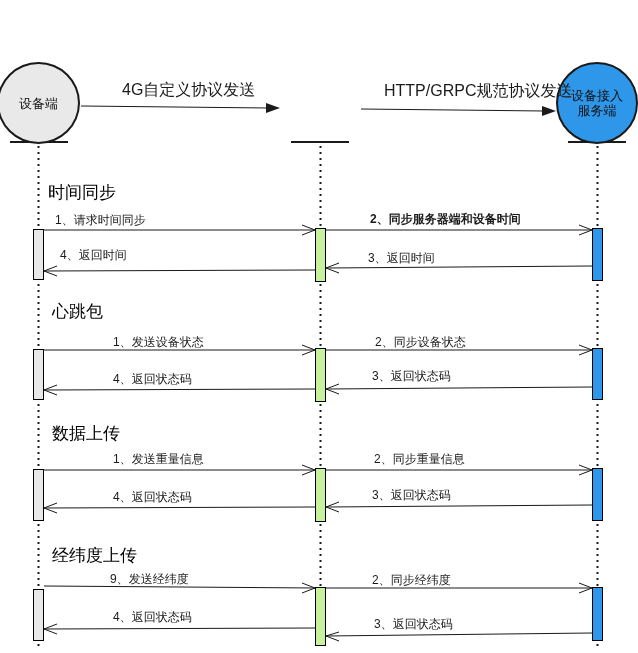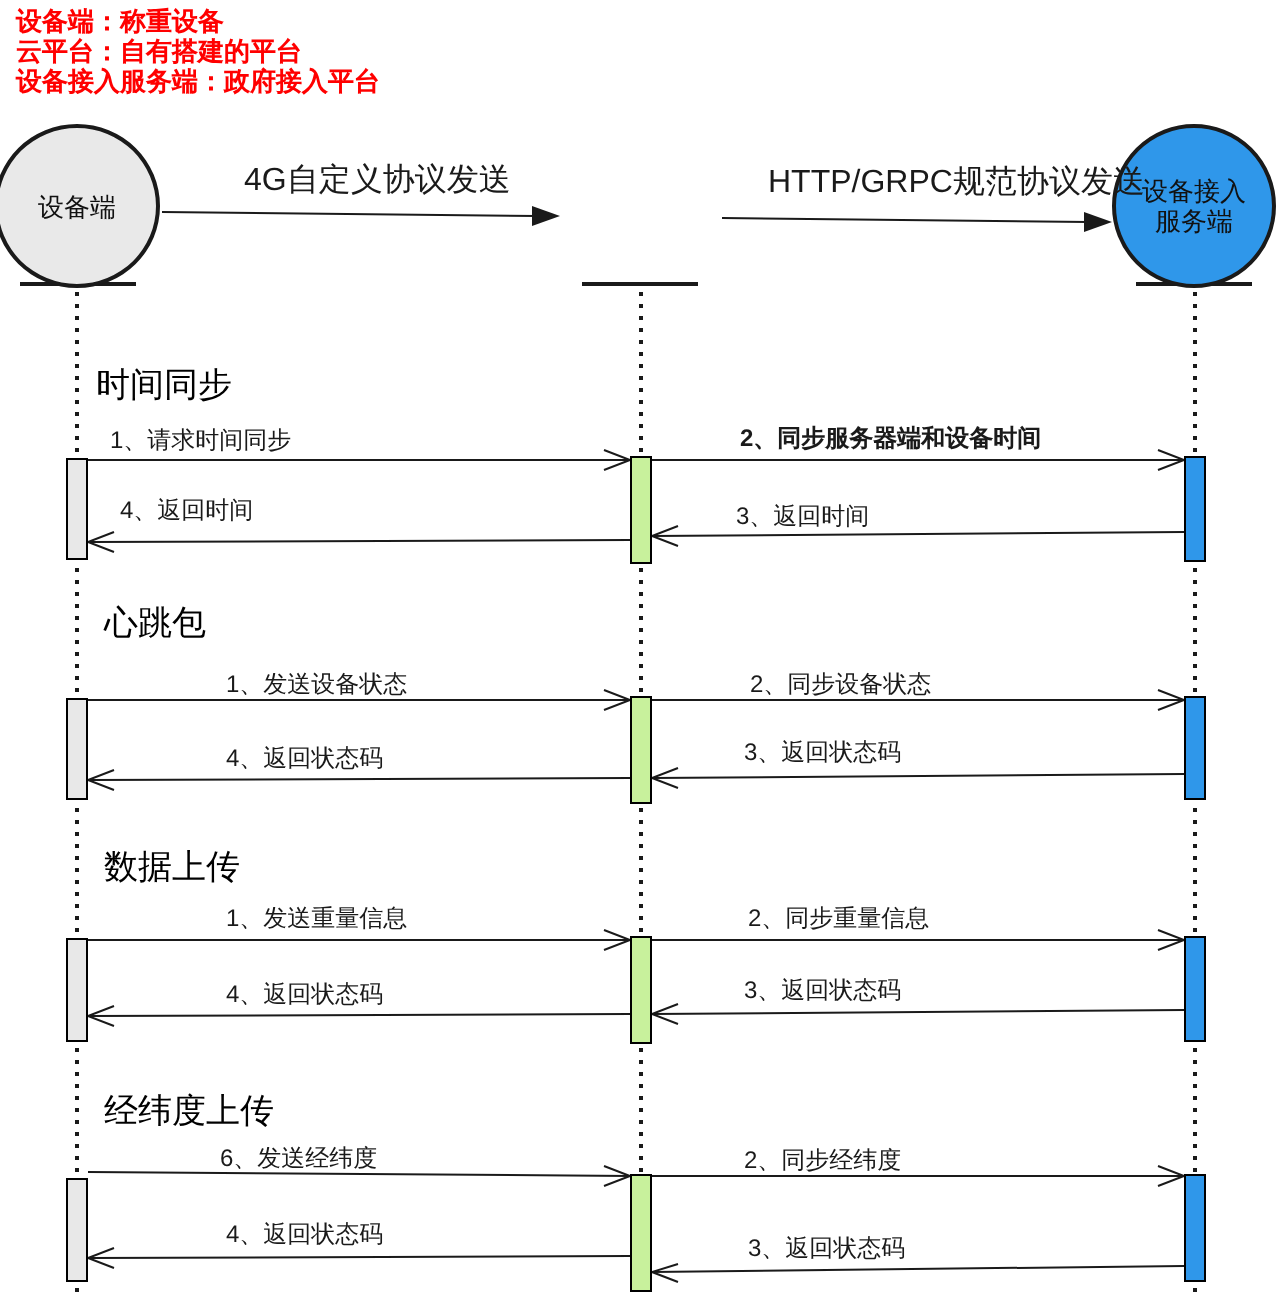--- a/index.html
+++ b/index.html
@@ -78,25 +78,20 @@
       <path d="M302 583 L315 588 L302 593"></path>
       <line x1="326" y1="588" x2="592" y2="588"></line>
       <path d="M579 583 L592 588 L579 593"></path>
       <line x1="592" y1="633" x2="326" y2="636"></line>
       <path d="M339 632 L326 636 L339 641"></path>
       <line x1="315" y1="628" x2="44" y2="629"></line>
       <path d="M57 624 L44 629 L57 634"></path>
     </g>
   </svg>
 
-  <div class="legend">
-    <div>设备端：称重设备</div>
-    <div>云平台：自有搭建的平台</div>
-    <div>设备接入服务端：政府接入平台</div>
-  </div>
 
   <div class="actor gray" style="left:-3px;top:62px;width:83px;height:82px;">
     <span class="lbl">设备端</span>
   </div>
   <div class="actor blue" style="left:556px;top:62px;width:82px;height:82px;">
     <span class="lbl">设备接入服务端</span>
   </div>
 
   <div class="link-label" style="left:122px;top:80px;">4G自定义协议发送</div>
   <div class="link-label" style="left:384px;top:81px;">HTTP/GRPC规范协议发送</div>
@@ -122,21 +117,21 @@
   <div class="sec-title" style="left:52px;top:422px;">数据上传</div>
   <div class="msg-label" style="left:113px;top:451px;">1、发送重量信息</div>
   <div class="msg-label" style="left:374px;top:451px;">2、同步重量信息</div>
   <div class="msg-label" style="left:372px;top:487px;">3、返回状态码</div>
   <div class="msg-label" style="left:113px;top:489px;">4、返回状态码</div>
   <div class="bar gray" style="left:33px;top:469px;height:52px;"></div>
   <div class="bar green" style="left:315px;top:468px;height:54px;"></div>
   <div class="bar blue" style="left:592px;top:468px;height:53px;"></div>
 
   <div class="sec-title" style="left:52px;top:544px;">经纬度上传</div>
-  <div class="msg-label" style="left:110px;top:571px;">6、发送经纬度</div>
+  <div class="msg-label" style="left:110px;top:571px;">9、发送经纬度</div>
   <div class="msg-label" style="left:372px;top:572px;">2、同步经纬度</div>
   <div class="msg-label" style="left:374px;top:616px;">3、返回状态码</div>
   <div class="msg-label" style="left:113px;top:609px;">4、返回状态码</div>
   <div class="bar gray" style="left:33px;top:589px;height:52px;"></div>
   <div class="bar green" style="left:315px;top:587px;height:59px;"></div>
   <div class="bar blue" style="left:592px;top:587px;height:54px;"></div>
 
 </div>
 
 </body></html>

